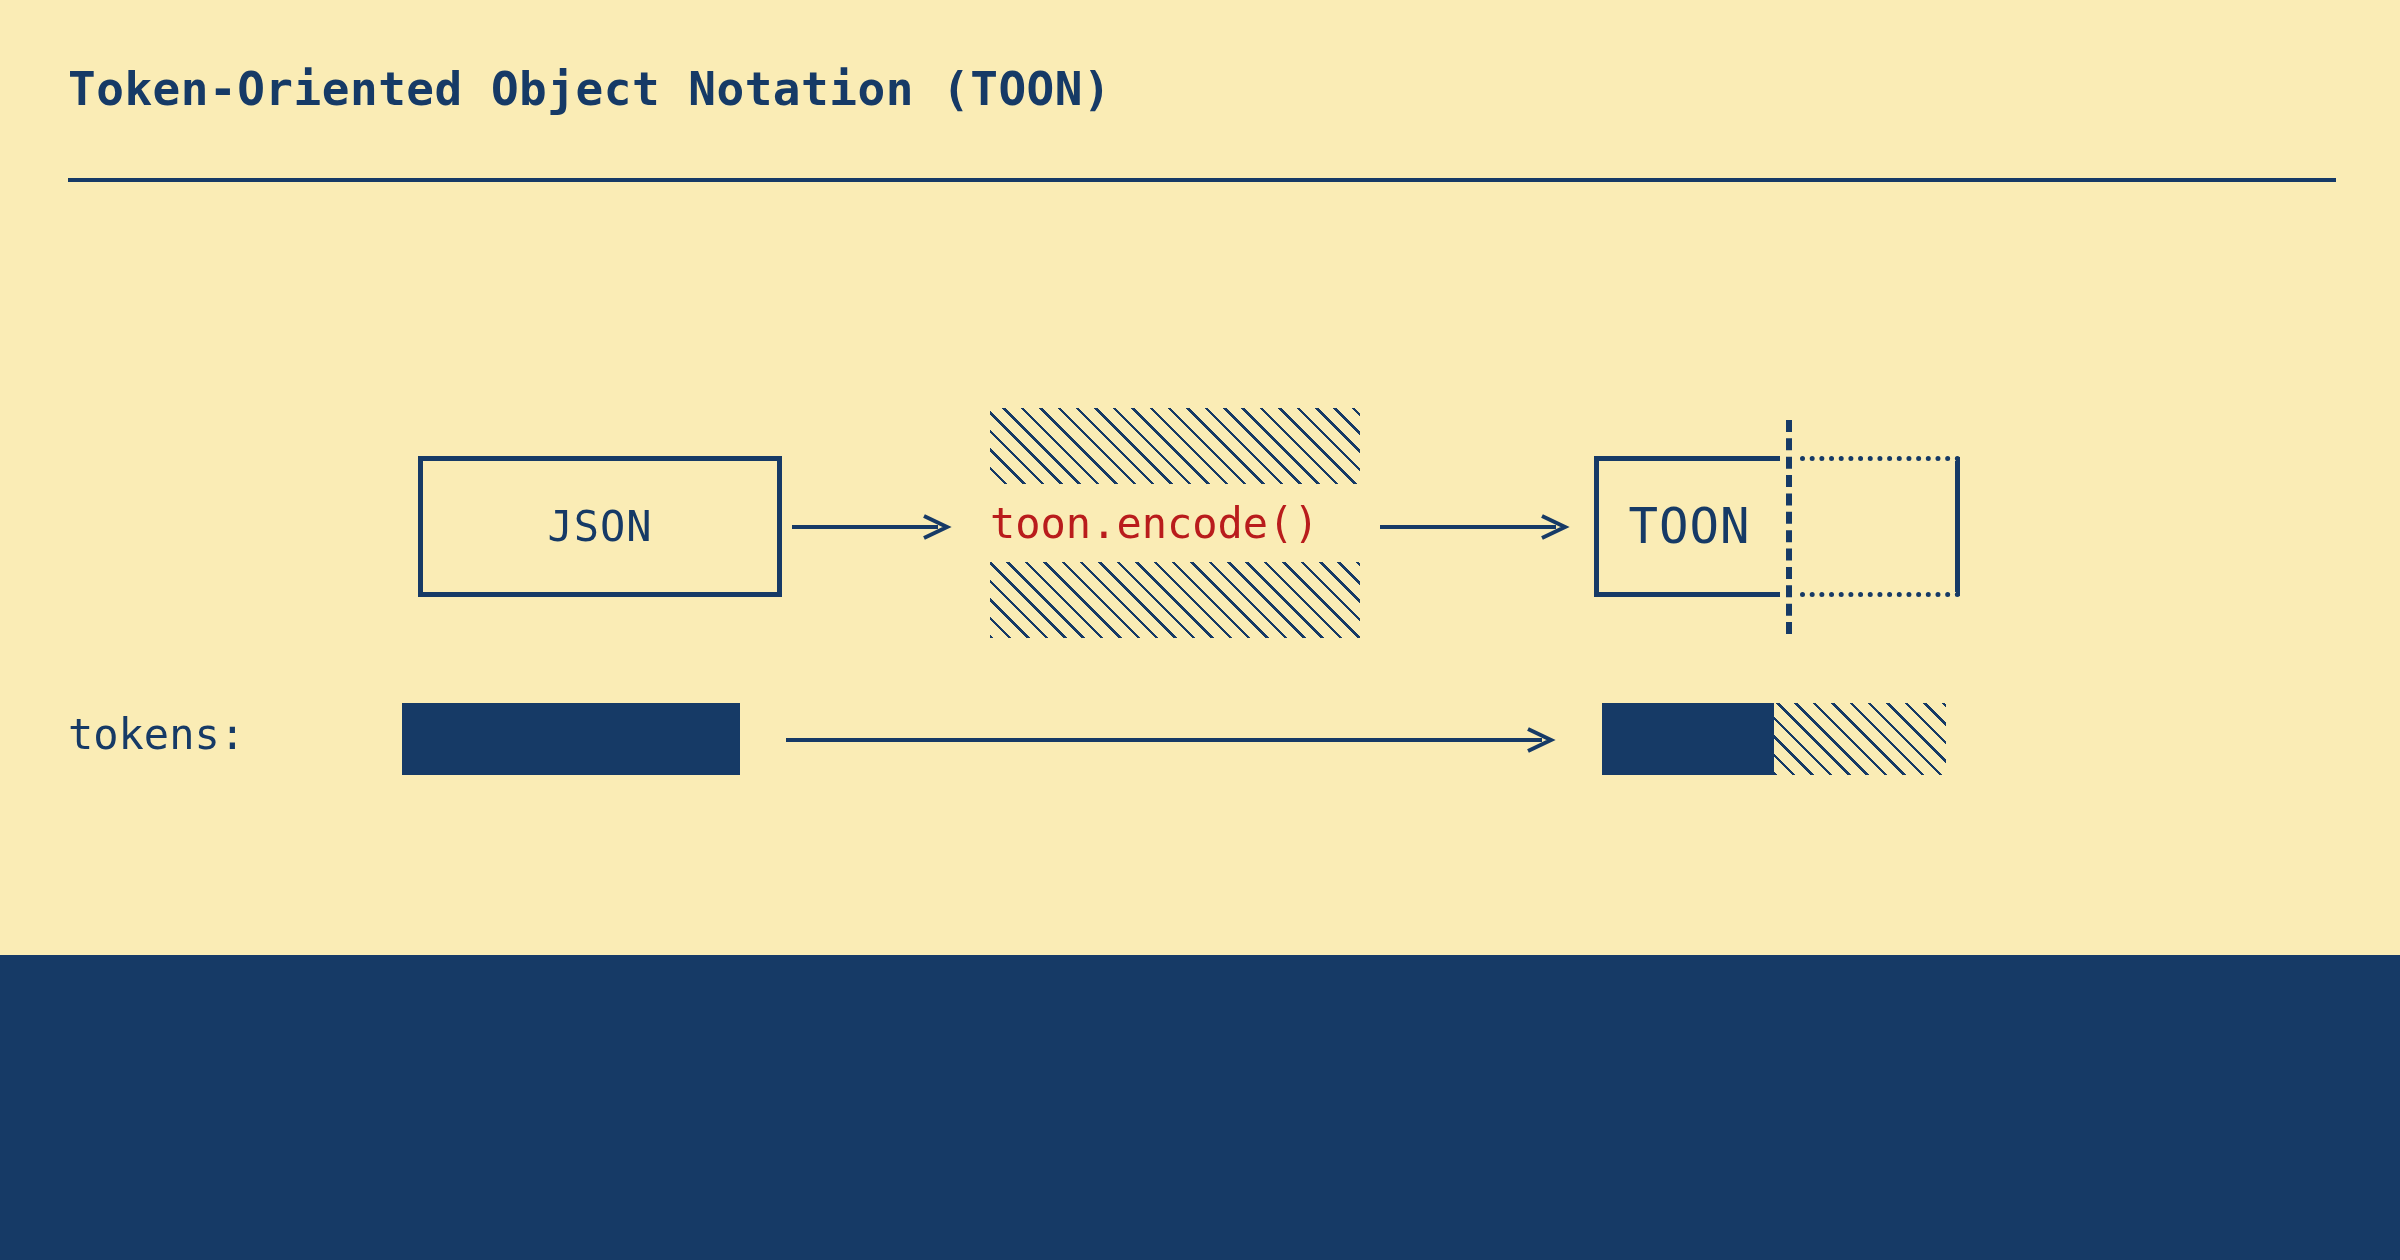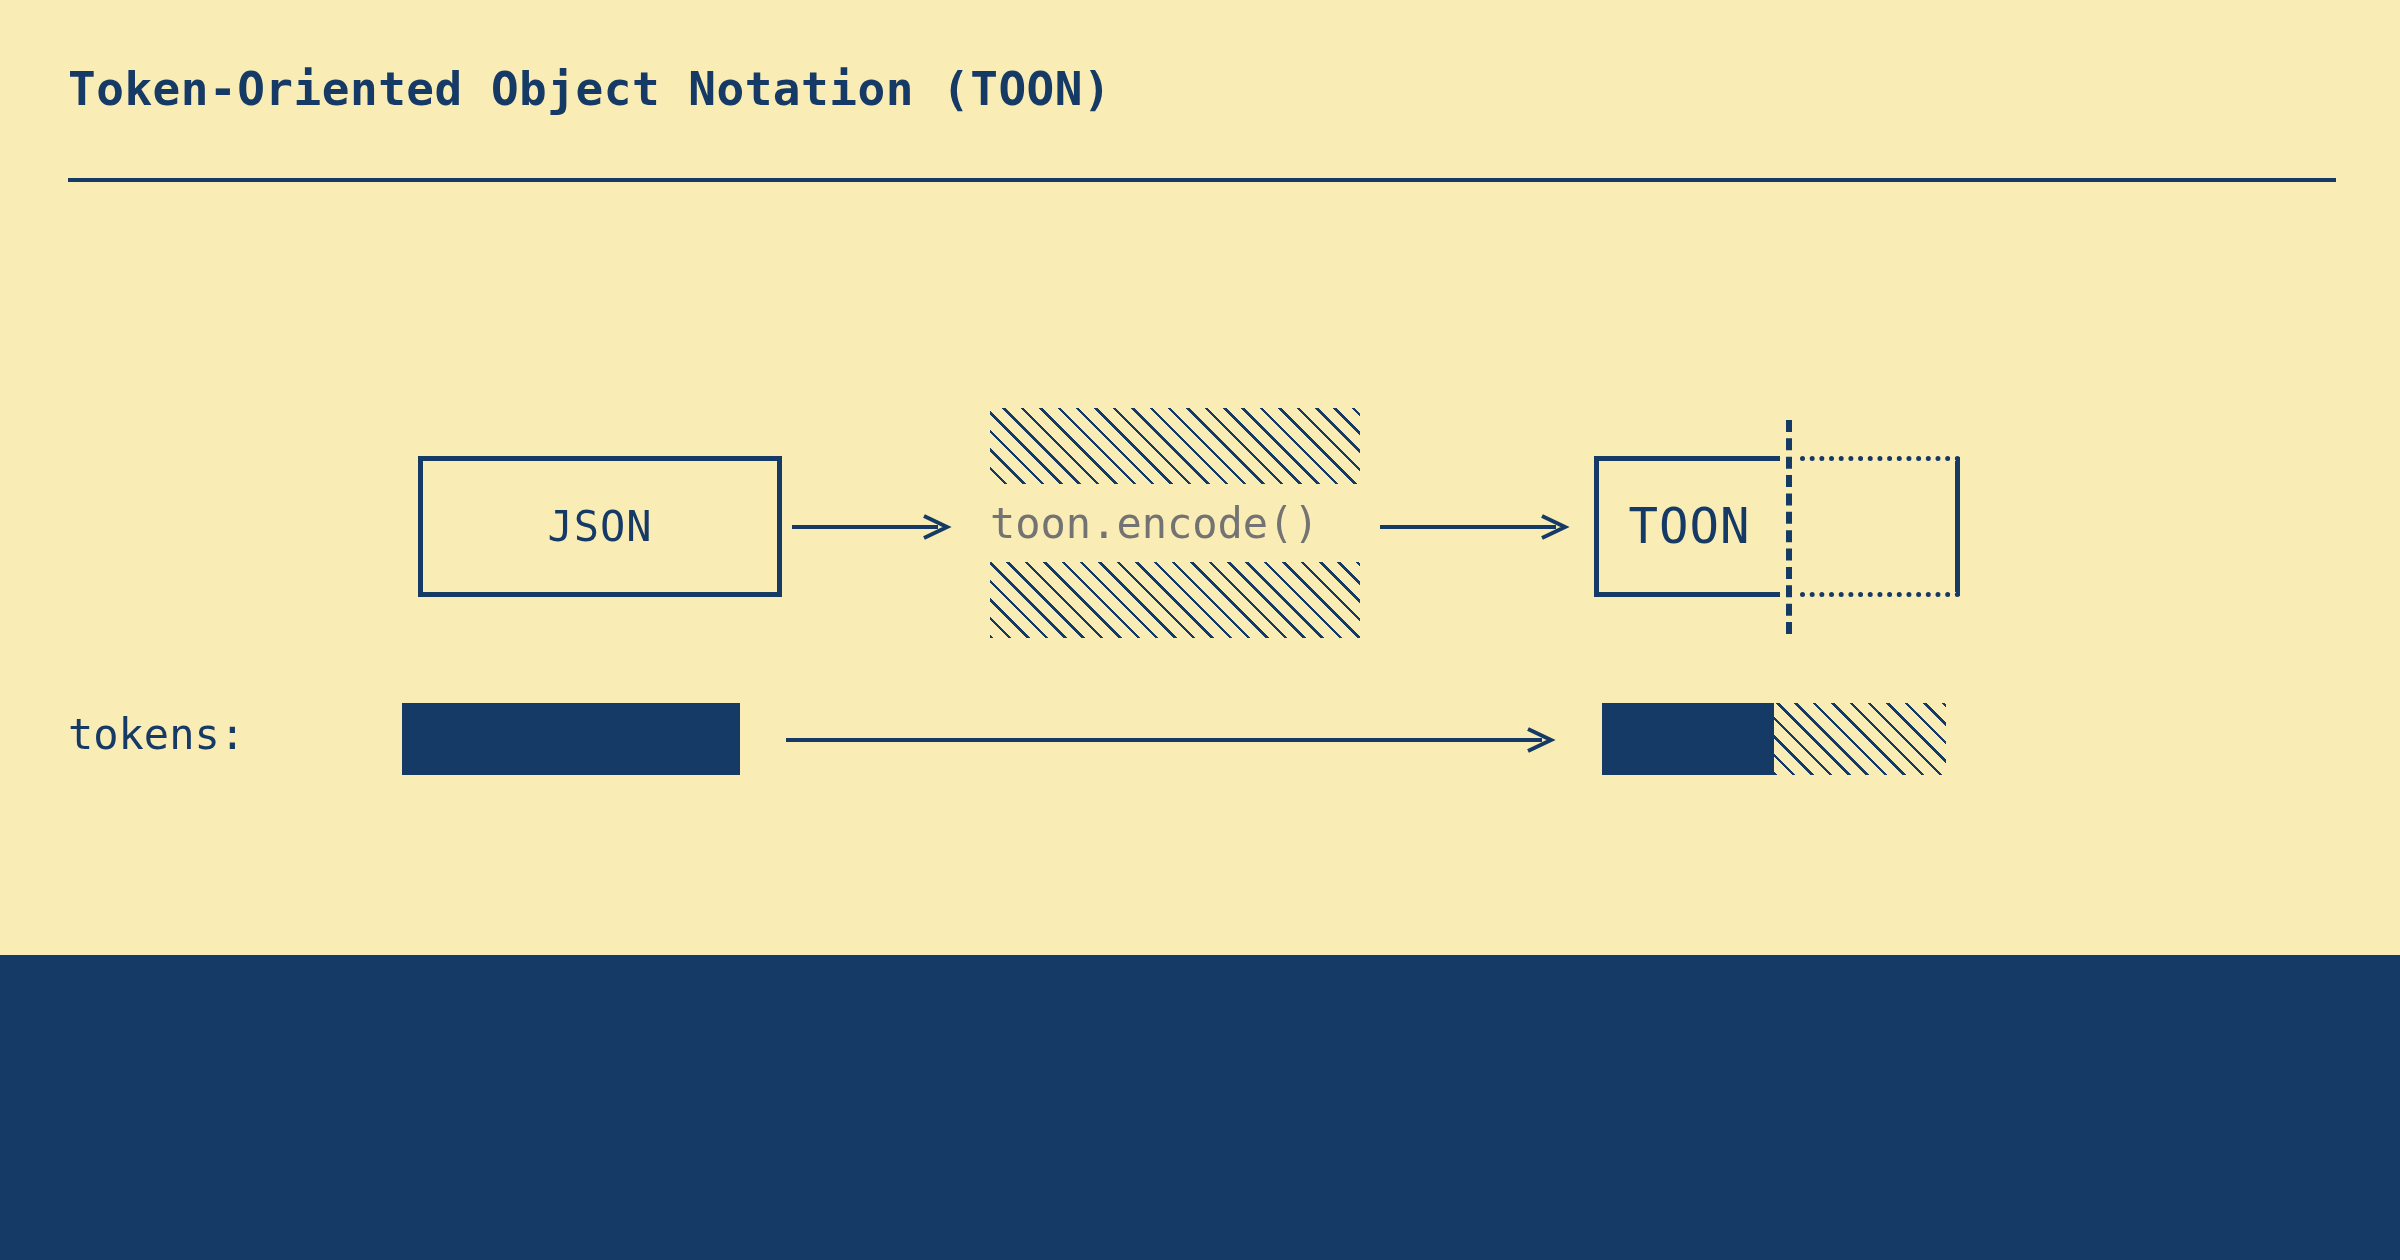--- a/index.html
+++ b/index.html
@@ -94,21 +94,21 @@
     left: 0;
     top: 76px;
     width: 370px;
     height: 78px;
     background: #faecb5;
     display: flex;
     align-items: center;
     justify-content: flex-start;
     font-size: 42px;
     white-space: nowrap;
-    color: #737373;
+    color: #b91c1c;
   }
   .encode-label .fn { }
 
   
   .toon-box {
     position: absolute;
     left: 1594px;
     top: 456px;
     width: 186px;
     height: 141px;

